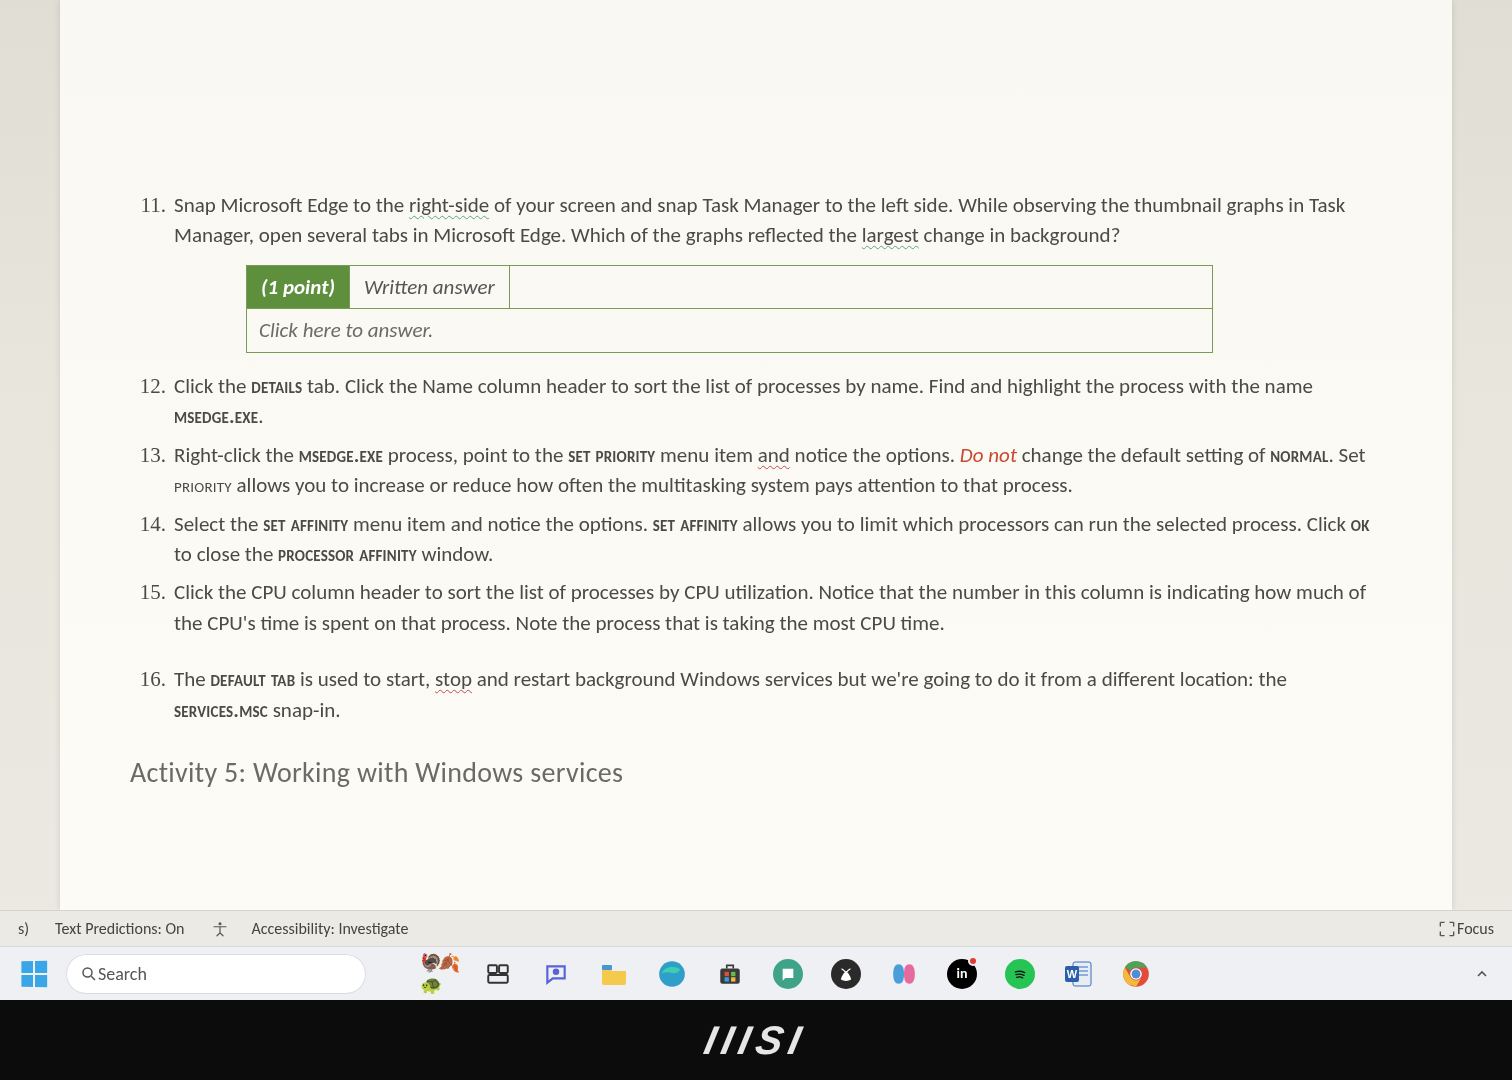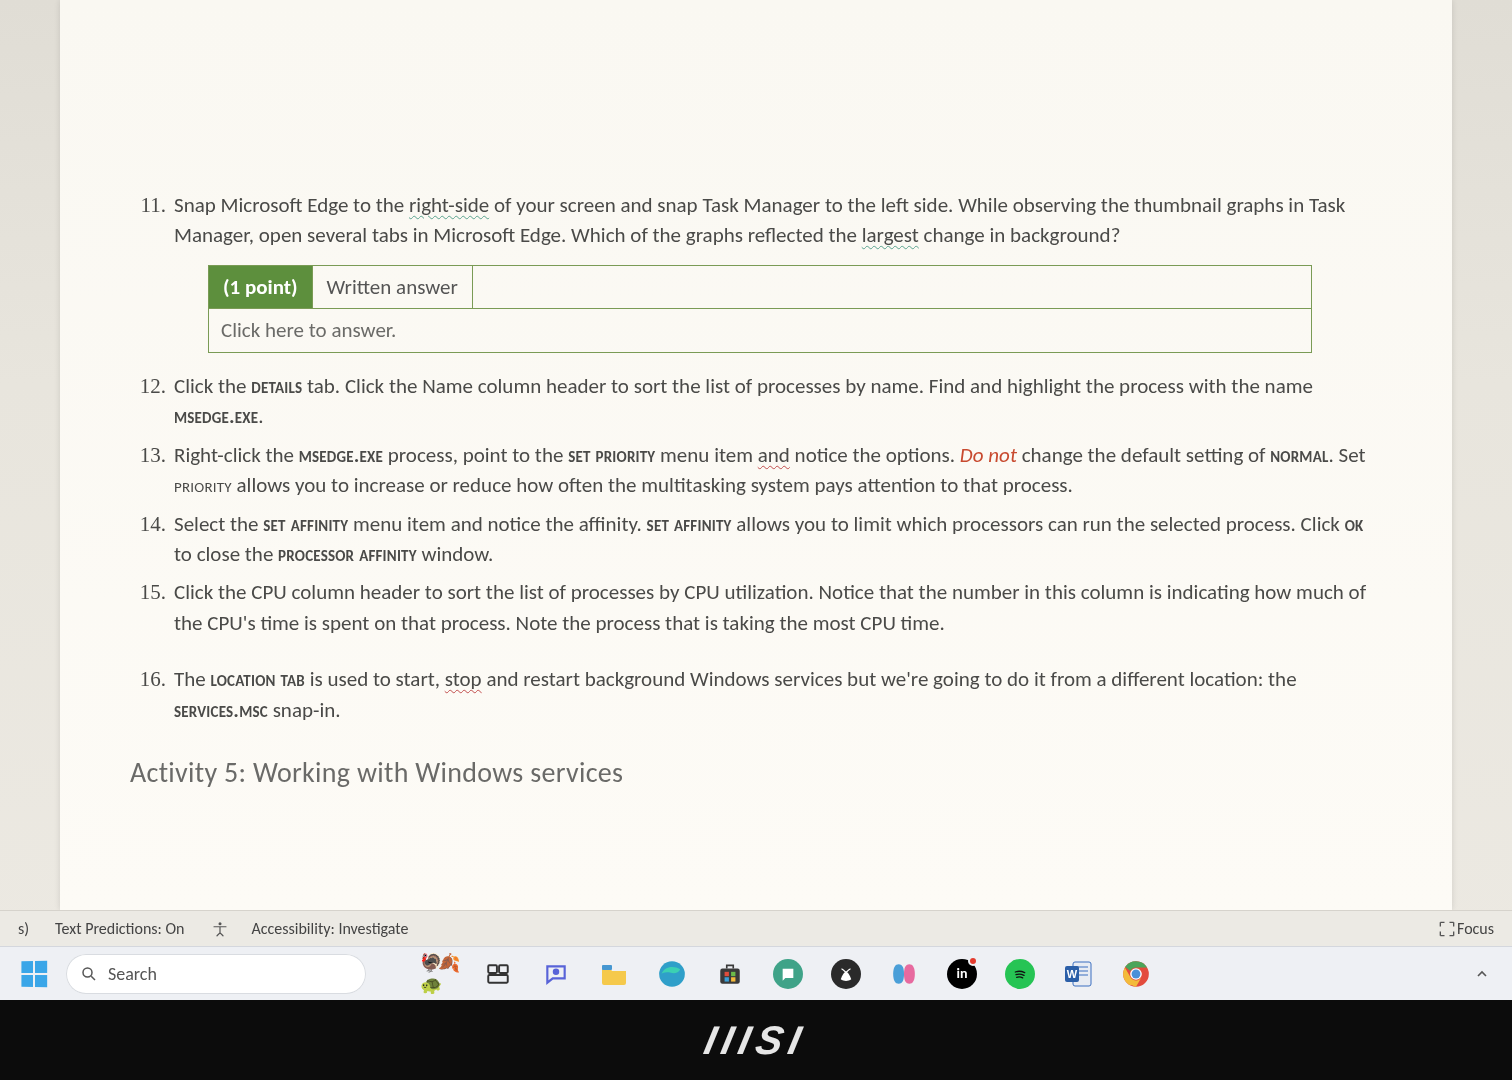--- a/index.html
+++ b/index.html
@@ -47,23 +47,24 @@
     width: 36px;
     text-align: right;
     font-family: Liberation Serif, serif;
   }
   .sc { font-variant: small-caps; letter-spacing: .2px; text-align: center; }
   .bold { font-weight: 600; }
   .red { color: #c84a2f; font-style: italic; }
   .spellwave { text-decoration: underline wavy #5aa38f; text-decoration-thickness: 1px; text-underline-offset: 3px; }
   .spellred  { text-decoration: underline wavy #c14d4d; text-decoration-thickness: 1px; text-underline-offset: 3px; }
   .answerbox {
-    margin: 14px 0 18px 34px;
+    margin: 14px 0 18px 72px;
     border: 1px solid #7a9b55;
-    width: 1104px;
+    width: 967px;
+    font-style: italic;
   }
   .answerbox .row1 { display: flex; }
   .answerbox .pts {
     background: #5d8f3d;
     color: #fff;
     font-weight: 700;
     padding: 6px 14px;
     border-right: 1px solid #7a9b55;
   }
   .answerbox .type {
@@ -130,21 +131,20 @@
   .winlogo span:nth-child(3){background:#3aa6e8;}
   .winlogo span:nth-child(4){background:#3aa6e8;}
   .searchbox {
     flex: 0 0 300px;
     height: 40px;
     background: #fff;
     border-radius: 20px;
     display:flex; align-items:center;
     padding: 0 14px;
     color:#555;
-    gap:10px;
     box-shadow: inset 0 0 0 1px #d9dce1;
     font-size: 18px;
   }
   .tb-icons { display:flex; align-items:center; gap:18px; margin-left: 44px; }
   .tb-ico {
     width: 40px; height: 40px;
     border-radius: 6px;
     display:flex;align-items:center;justify-content:center;
     font-size: 22px;
     color:#444;
@@ -210,35 +210,35 @@
         <li>
           <span class="num">13.</span>
           <span>
             <span>Right-click the </span><span class="sc bold">msedge.exe</span><span> process, point to the </span><span class="sc bold">set priority</span><span> menu item </span><span class="spellred">and</span><span> notice the options.  </span><span class="red">Do not</span><span> change the default setting of </span><span class="sc bold">normal</span><span>.  Set </span><span class="sc">priority</span><span> allows you to increase or reduce how often the multitasking system pays attention to that process.</span>
           </span>
         </li>
 
         <li>
           <span class="num">14.</span>
           <span>
-            <span>Select the </span><span class="sc bold">set affinity</span><span> menu item and notice the affinity.  </span><span class="sc bold">set affinity</span><span> allows you to limit which processors can run the selected process.  Click </span><span class="sc bold">ok</span><span> to close the </span><span class="sc bold">processor affinity</span><span> window.</span>
+            <span>Select the </span><span class="sc bold">set affinity</span><span> menu item and notice the options.  </span><span class="sc bold">set affinity</span><span> allows you to limit which processors can run the selected process.  Click </span><span class="sc bold">ok</span><span> to close the </span><span class="sc bold">processor affinity</span><span> window.</span>
           </span>
         </li>
 
         <li>
           <span class="num">15.</span>
           <span>Click the CPU column header to sort the list of processes by CPU utilization.  Notice that the number in this column is indicating how much of the CPU's time is spent on that process.  Note the process that is taking the most CPU time.</span>
         </li>
 
         <div class="gap"></div>
 
         <li>
           <span class="num">16.</span>
           <span>
-            <span>The </span><span class="sc bold">location tab</span><span> is used to start, </span><span class="spellred">stop</span><span> and restart background Windows services but we're going to do it from a different location: the </span><span class="sc bold">services.msc</span><span> snap-in.</span>
+            <span>The </span><span class="sc bold">default tab</span><span> is used to start, </span><span class="spellred">stop</span><span> and restart background Windows services but we're going to do it from a different location: the </span><span class="sc bold">services.msc</span><span> snap-in.</span>
           </span>
         </li>
       </ol>
 
       <div class="activity">Activity 5: Working with Windows services</div>
     </div>
   </div>
 
   <div class="statusbar">
     <span>s)</span>

